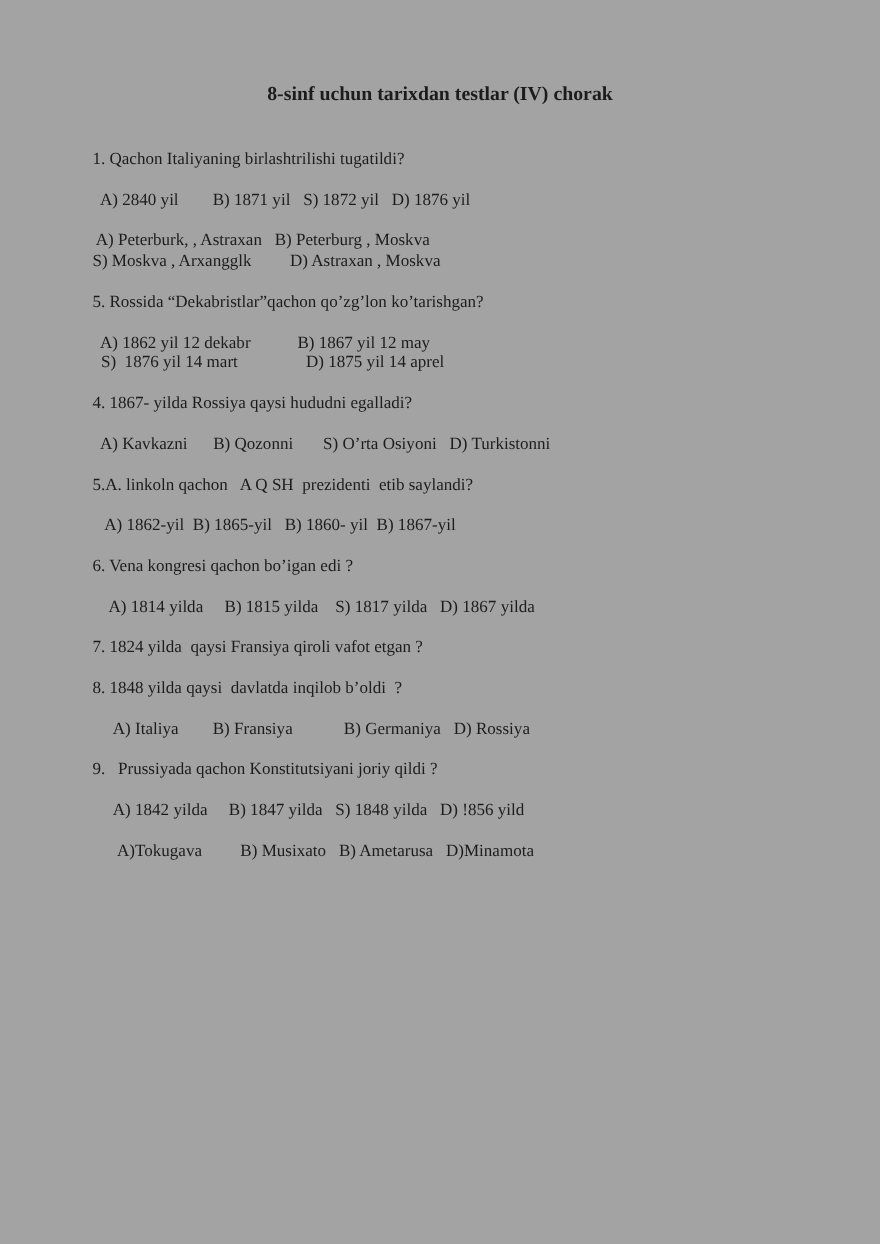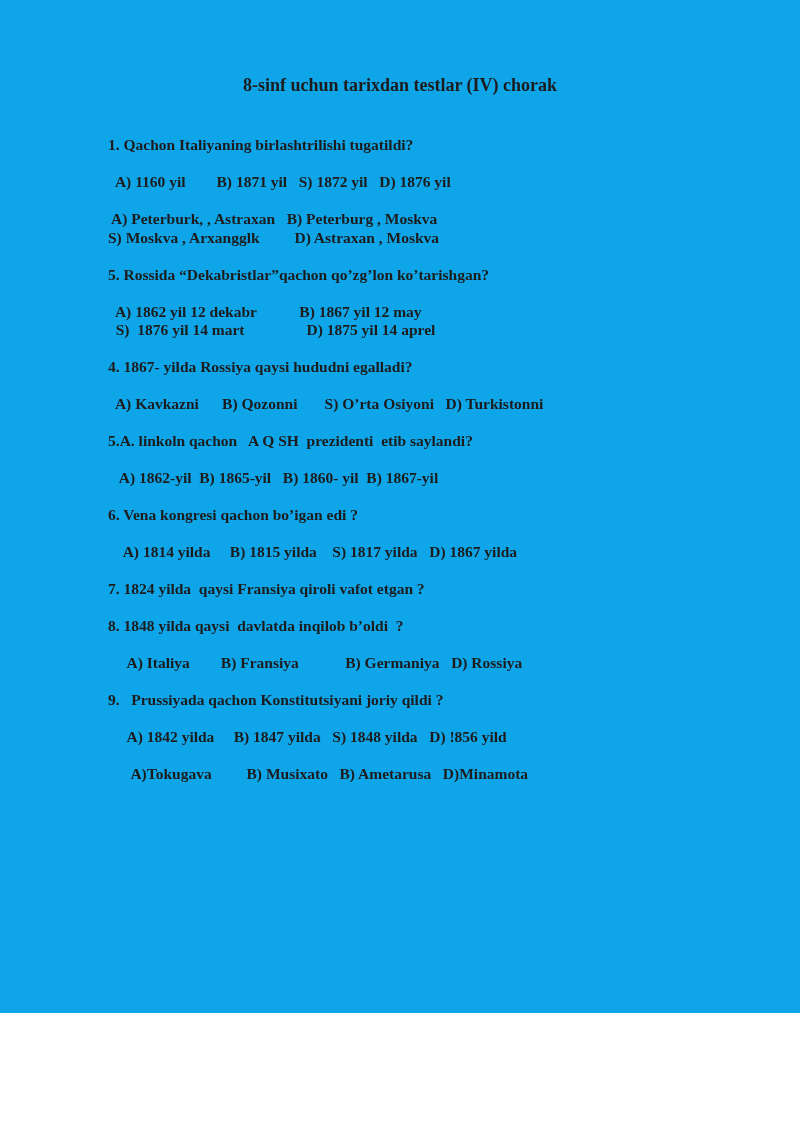--- a/index.html
+++ b/index.html
@@ -9,38 +9,37 @@
   }
   body {
     width: 800px;
     height: 1131px;
     overflow: hidden;
     font-family: "Liberation Serif", serif;
     color: #1c1c1c;
   }
   .page {
     width: 800px;
-    height: 1013px;
-    background: #0ea5e9;
+    height: 1131px;
+    background: #a3a3a3;
     box-sizing: border-box;
     padding-top: 74px;
   }
   .doc-title {
     width: 100%;
     text-align: center;
     font-size: 18px;
     font-weight: bold;
     line-height: 22px;
     white-space: pre;
   }
   .content {
-    padding-left: 108px;
+    padding-left: 84px;
     padding-right: 40px;
     font-size: 15.5px;
-    font-weight: bold;
   }
   .para {
     white-space: pre;
     line-height: 18.5px;
     margin: 18.5px 0 0 0;
     font-size: 15.5px;
   }
   .para.first {
     margin-top: 40px;
   }
@@ -49,21 +48,21 @@
   }
 </style>
 </head>
 <body>
 
 <div class="page">
   <div class="doc-title">8-sinf uchun tarixdan testlar (IV) chorak</div>
   <div class="content">
 
     <div class="para first">1. Qachon Italiyaning birlashtrilishi tugatildi?</div>
-    <div class="para">  A) 1160 yil        B) 1871 yil   S) 1872 yil   D) 1876 yil</div>
+    <div class="para">  A) 2840 yil        B) 1871 yil   S) 1872 yil   D) 1876 yil</div>
 
     <div class="para"> A) Peterburk, , Astraxan   B) Peterburg , Moskva
 S) Moskva , Arxangglk         D) Astraxan , Moskva</div>
 
     <div class="para">5. Rossida “Dekabristlar”qachon qo’zg’lon ko’tarishgan?</div>
     <div class="para">  A) 1862 yil 12 dekabr           B) 1867 yil 12 may
   S)  1876 yil 14 mart                D) 1875 yil 14 aprel</div>
 
     <div class="para">4. 1867- yilda Rossiya qaysi hududni egalladi?</div>
     <div class="para">  A) Kavkazni      B) Qozonni       S) O’rta Osiyoni   D) Turkistonni</div>

